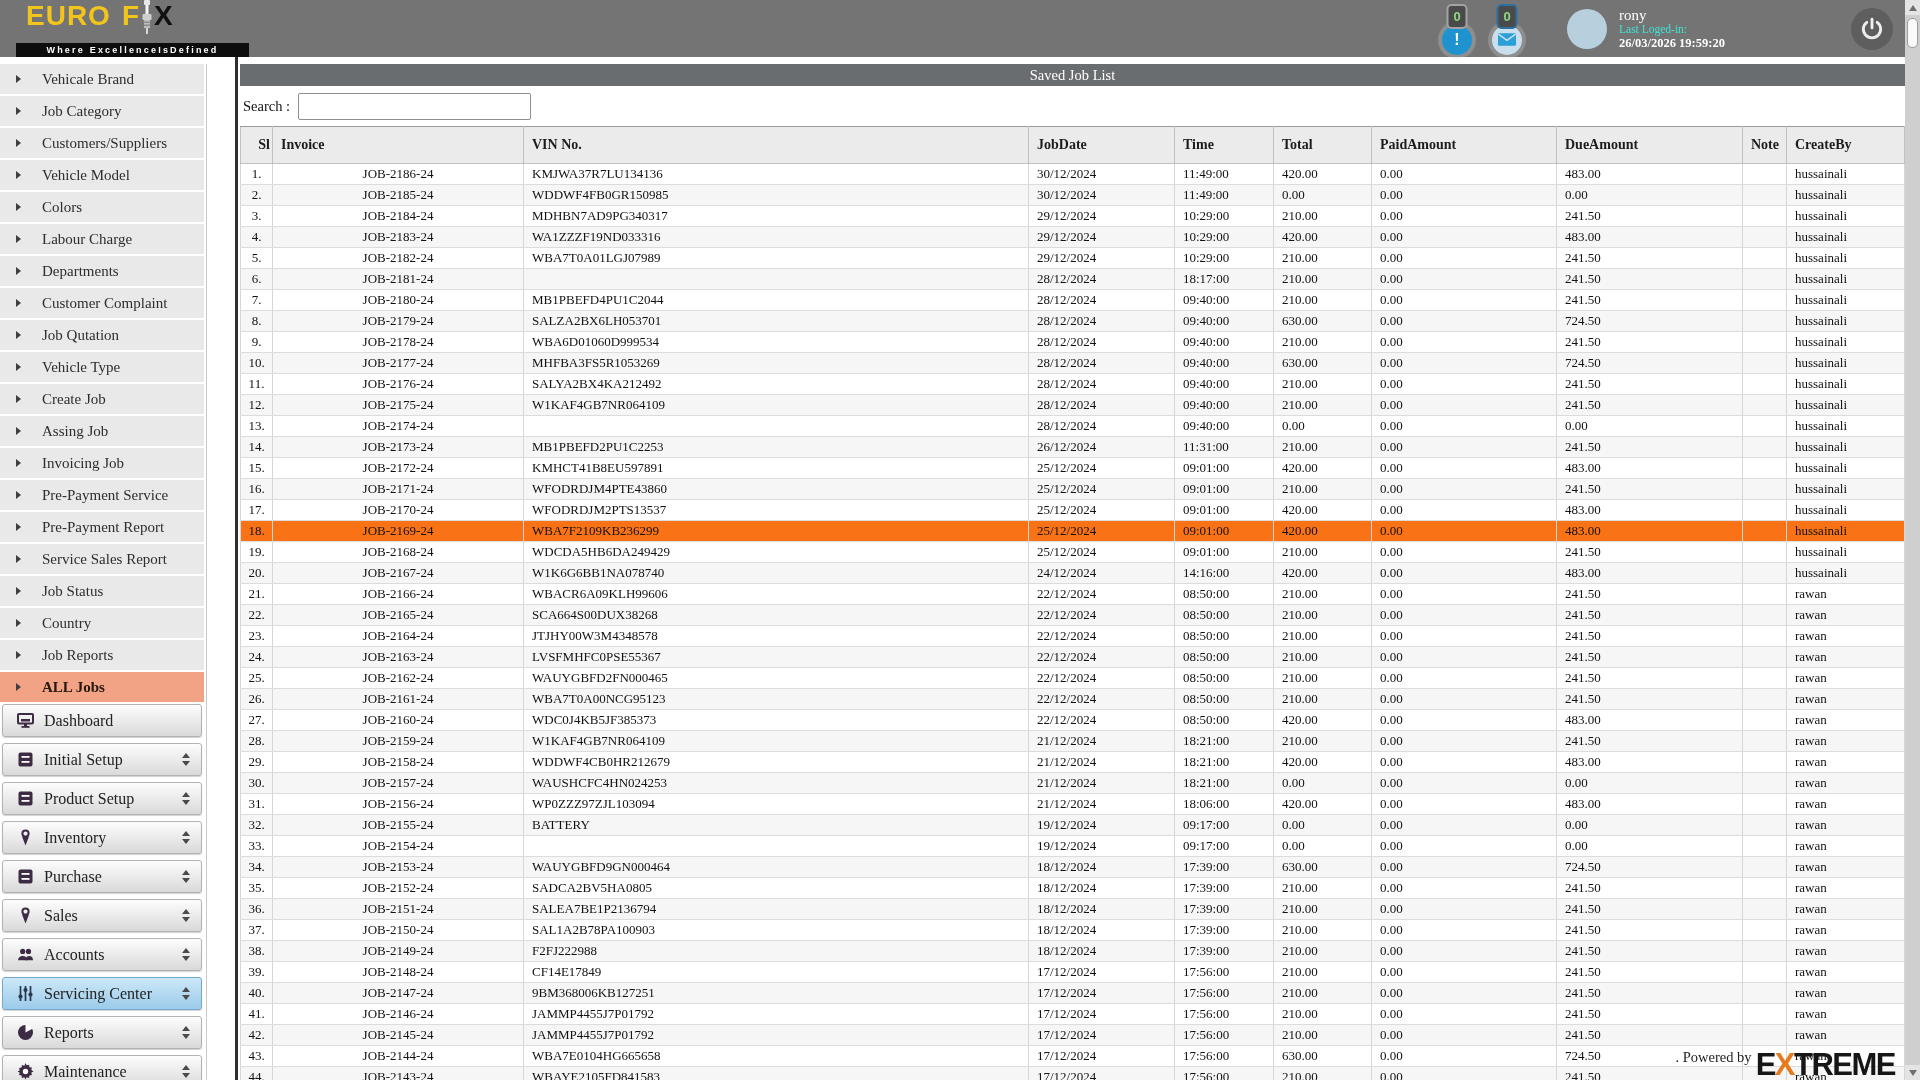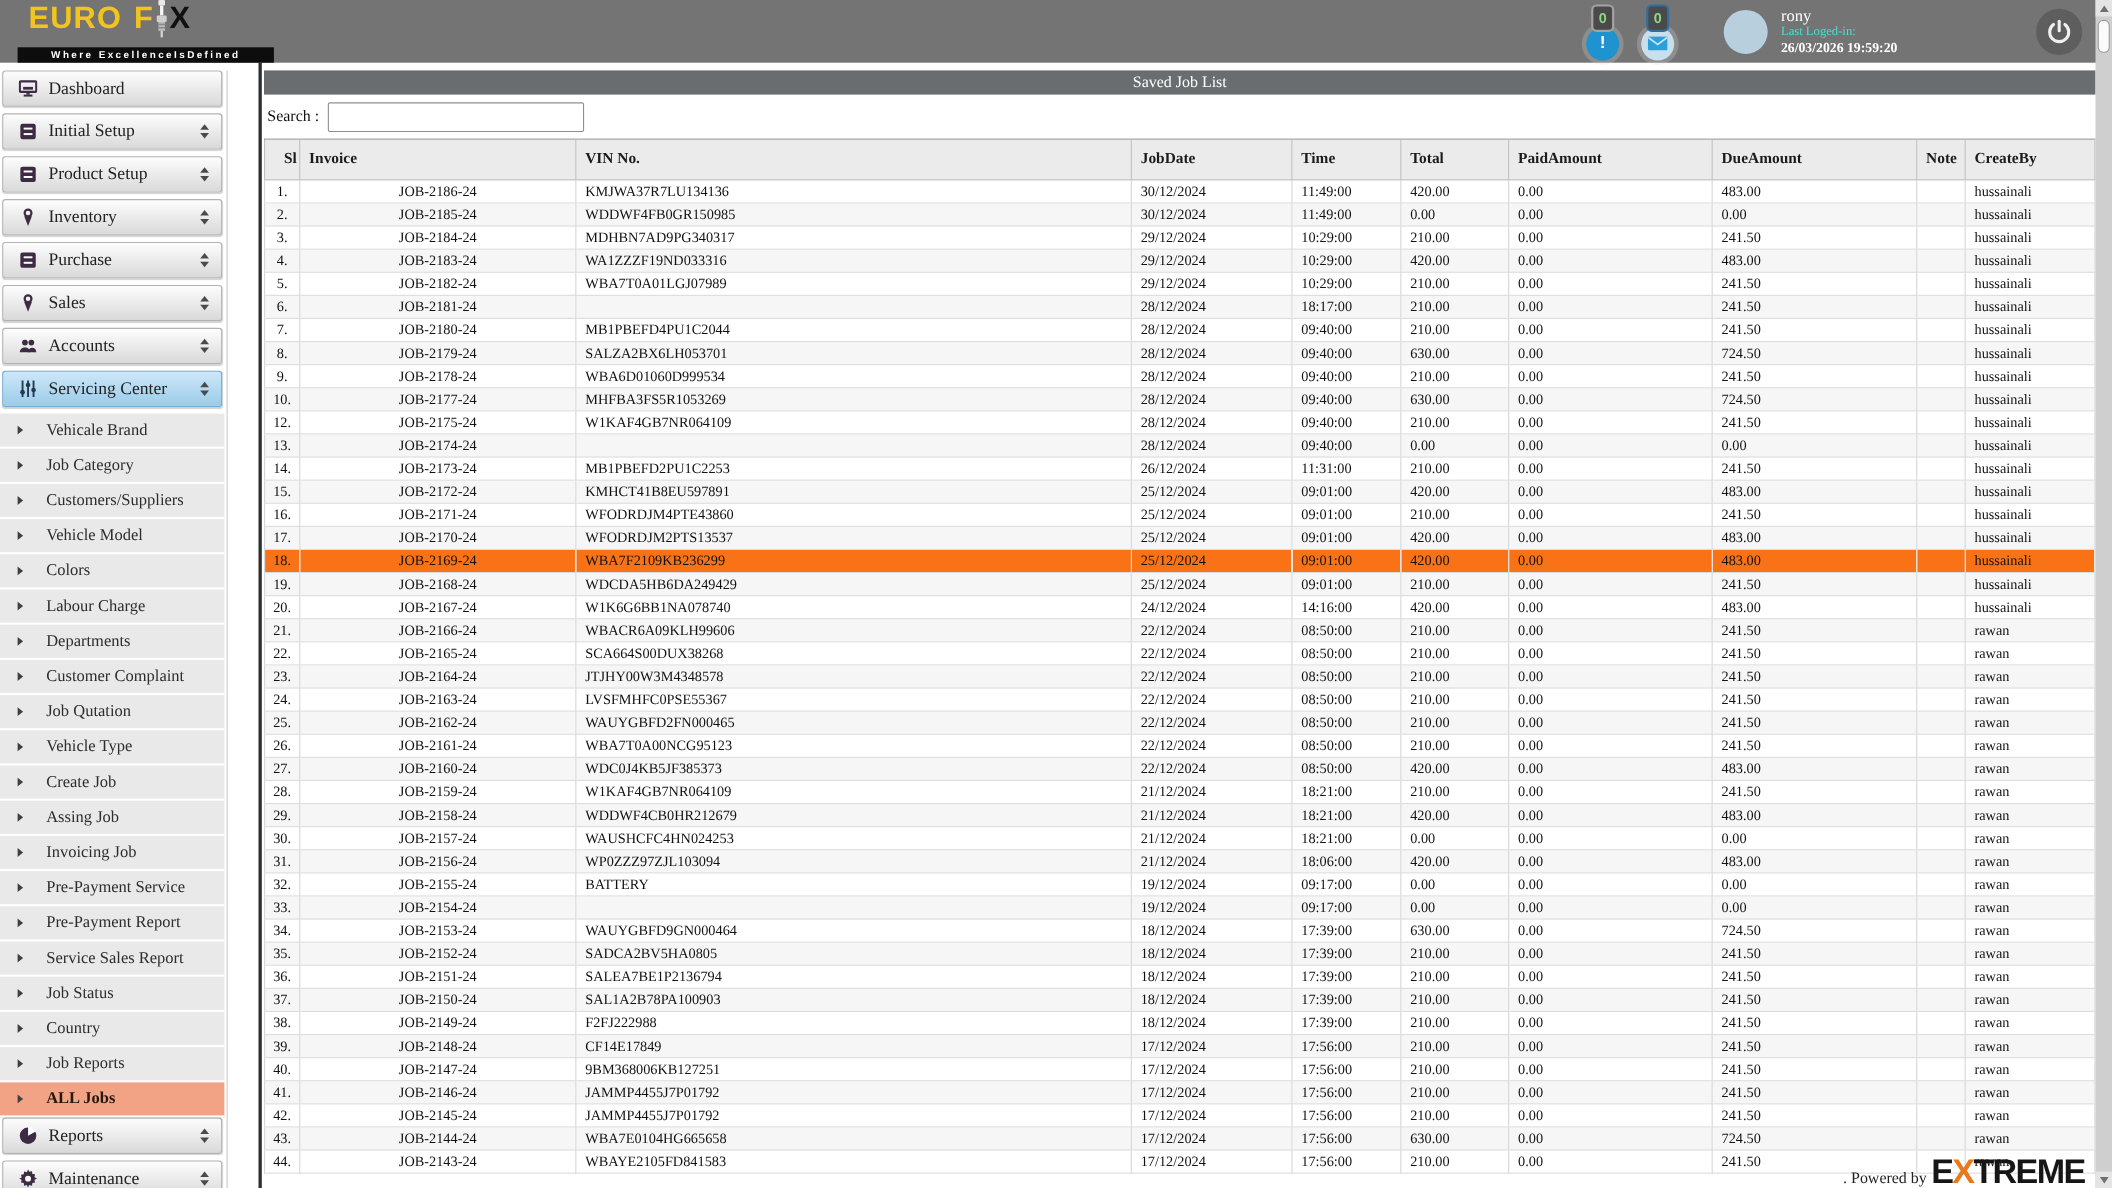--- a/index.html
+++ b/index.html
@@ -71,21 +71,21 @@
 tbody tr{background:#fff;cursor:pointer}
 tbody tr:nth-child(even){background:#f6f6f6}
 tbody tr.hl{background:#f97316}
 th.c0{width:32px;text-align:center;padding-left:15px}
 th.c1{width:251px} th.c2{width:505px} th.c3{width:146px} th.c4{width:99px}
 th.c5{width:98px} th.c6{width:185px} th.c7{width:186px} th.c8{width:44px}
 td.c0{text-align:center;padding:0}
 td.c1{text-align:center;padding:0}
 
 
-.powered{position:absolute;right:10px;bottom:0;display:flex;align-items:flex-end;z-index:4}
+.powered{position:absolute;right:10px;bottom:0;display:flex;align-items:flex-start;z-index:4}
 .powered-label{font-size:14.5px;color:#222;margin-right:4px;white-space:pre}
 .extreme{font-family:"Liberation Sans",sans-serif;font-weight:900;font-size:31px;letter-spacing:-1.5px;color:#161616;line-height:1;cursor:pointer}
 .extreme .ex-x{color:#e87a1e}
 
 
 .scrollbar{position:absolute;right:0;top:0;width:15px;height:1080px;background:#cfcfcf;z-index:10;display:flex;flex-direction:column}
 .sb-btn{height:15px;background:#e4e4e4;display:flex;align-items:center;justify-content:center;cursor:pointer;flex:none}
 .sb-up{width:0;height:0;border-left:4px solid transparent;border-right:4px solid transparent;border-bottom:6px solid #6f6f6f}
 .sb-dn{width:0;height:0;border-left:4px solid transparent;border-right:4px solid transparent;border-top:6px solid #6f6f6f}
 .sb-track{flex:1;position:relative}
@@ -137,20 +137,102 @@
         <path d="M12 3v8" stroke="#efefef" stroke-width="2.6" stroke-linecap="round" fill="none"></path>
         <path d="M7.2 5.8a8 8 0 1 0 9.6 0" fill="none" stroke="#efefef" stroke-width="2.6" stroke-linecap="round"></path>
       </svg>
     </div>
   </div>
 </header>
 
 <div class="body-row">
   <aside class="sidebar">
     <div class="side-inner">
+      <nav id="sidebar-sub">
+          <div class="side-sub">
+            <span class="caret"></span>
+            <span class="sublabel">Vehicale Brand</span>
+          </div>
+          <div class="side-sub">
+            <span class="caret"></span>
+            <span class="sublabel">Job Category</span>
+          </div>
+          <div class="side-sub">
+            <span class="caret"></span>
+            <span class="sublabel">Customers/Suppliers</span>
+          </div>
+          <div class="side-sub">
+            <span class="caret"></span>
+            <span class="sublabel">Vehicle Model</span>
+          </div>
+          <div class="side-sub">
+            <span class="caret"></span>
+            <span class="sublabel">Colors</span>
+          </div>
+          <div class="side-sub">
+            <span class="caret"></span>
+            <span class="sublabel">Labour Charge</span>
+          </div>
+          <div class="side-sub">
+            <span class="caret"></span>
+            <span class="sublabel">Departments</span>
+          </div>
+          <div class="side-sub">
+            <span class="caret"></span>
+            <span class="sublabel">Customer Complaint</span>
+          </div>
+          <div class="side-sub">
+            <span class="caret"></span>
+            <span class="sublabel">Job Qutation</span>
+          </div>
+          <div class="side-sub">
+            <span class="caret"></span>
+            <span class="sublabel">Vehicle Type</span>
+          </div>
+          <div class="side-sub">
+            <span class="caret"></span>
+            <span class="sublabel">Create Job</span>
+          </div>
+          <div class="side-sub">
+            <span class="caret"></span>
+            <span class="sublabel">Assing Job</span>
+          </div>
+          <div class="side-sub">
+            <span class="caret"></span>
+            <span class="sublabel">Invoicing Job</span>
+          </div>
+          <div class="side-sub">
+            <span class="caret"></span>
+            <span class="sublabel">Pre-Payment Service</span>
+          </div>
+          <div class="side-sub">
+            <span class="caret"></span>
+            <span class="sublabel">Pre-Payment Report</span>
+          </div>
+          <div class="side-sub">
+            <span class="caret"></span>
+            <span class="sublabel">Service Sales Report</span>
+          </div>
+          <div class="side-sub">
+            <span class="caret"></span>
+            <span class="sublabel">Job Status</span>
+          </div>
+          <div class="side-sub">
+            <span class="caret"></span>
+            <span class="sublabel">Country</span>
+          </div>
+          <div class="side-sub">
+            <span class="caret"></span>
+            <span class="sublabel">Job Reports</span>
+          </div>
+          <div class="side-sub active">
+            <span class="caret"></span>
+            <span class="sublabel">ALL Jobs</span>
+          </div>
+        </nav>
       <nav id="sidebar-top">
           <div class="side-main">
             <span class="sicon">
               <svg viewBox="0 0 17 17" width="17" height="17">
                 <rect x="1" y="2" width="15" height="9.5" rx="1" fill="none" stroke="#3d2a43" stroke-width="2"></rect>
                 <rect x="4" y="7" width="9" height="2.5" fill="#3d2a43"></rect>
                 <rect x="7" y="11.5" width="3" height="2.5" fill="#3d2a43"></rect>
                 <rect x="4.5" y="14" width="8" height="1.8" fill="#3d2a43"></rect>
               </svg>
             </span>
@@ -250,102 +332,20 @@
                 <circle cx="3.5" cy="11.5" r="2.1" fill="#26394f"></circle>
                 <circle cx="8.5" cy="5" r="2.1" fill="#26394f"></circle>
                 <circle cx="13.5" cy="9.5" r="2.1" fill="#26394f"></circle>
               </svg>
             </span>
             <span class="slabel">Servicing Center</span>
             <span class="updown">
               <i class="up"></i>
               <i class="dn"></i>
             </span>
-          </div>
-        </nav>
-      <nav id="sidebar-sub">
-          <div class="side-sub">
-            <span class="caret"></span>
-            <span class="sublabel">Vehicale Brand</span>
-          </div>
-          <div class="side-sub">
-            <span class="caret"></span>
-            <span class="sublabel">Job Category</span>
-          </div>
-          <div class="side-sub">
-            <span class="caret"></span>
-            <span class="sublabel">Customers/Suppliers</span>
-          </div>
-          <div class="side-sub">
-            <span class="caret"></span>
-            <span class="sublabel">Vehicle Model</span>
-          </div>
-          <div class="side-sub">
-            <span class="caret"></span>
-            <span class="sublabel">Colors</span>
-          </div>
-          <div class="side-sub">
-            <span class="caret"></span>
-            <span class="sublabel">Labour Charge</span>
-          </div>
-          <div class="side-sub">
-            <span class="caret"></span>
-            <span class="sublabel">Departments</span>
-          </div>
-          <div class="side-sub">
-            <span class="caret"></span>
-            <span class="sublabel">Customer Complaint</span>
-          </div>
-          <div class="side-sub">
-            <span class="caret"></span>
-            <span class="sublabel">Job Qutation</span>
-          </div>
-          <div class="side-sub">
-            <span class="caret"></span>
-            <span class="sublabel">Vehicle Type</span>
-          </div>
-          <div class="side-sub">
-            <span class="caret"></span>
-            <span class="sublabel">Create Job</span>
-          </div>
-          <div class="side-sub">
-            <span class="caret"></span>
-            <span class="sublabel">Assing Job</span>
-          </div>
-          <div class="side-sub">
-            <span class="caret"></span>
-            <span class="sublabel">Invoicing Job</span>
-          </div>
-          <div class="side-sub">
-            <span class="caret"></span>
-            <span class="sublabel">Pre-Payment Service</span>
-          </div>
-          <div class="side-sub">
-            <span class="caret"></span>
-            <span class="sublabel">Pre-Payment Report</span>
-          </div>
-          <div class="side-sub">
-            <span class="caret"></span>
-            <span class="sublabel">Service Sales Report</span>
-          </div>
-          <div class="side-sub">
-            <span class="caret"></span>
-            <span class="sublabel">Job Status</span>
-          </div>
-          <div class="side-sub">
-            <span class="caret"></span>
-            <span class="sublabel">Country</span>
-          </div>
-          <div class="side-sub">
-            <span class="caret"></span>
-            <span class="sublabel">Job Reports</span>
-          </div>
-          <div class="side-sub active">
-            <span class="caret"></span>
-            <span class="sublabel">ALL Jobs</span>
           </div>
         </nav>
       <nav id="sidebar-bottom">
           <div class="side-main">
             <span class="sicon">
               <svg viewBox="0 0 17 17" width="17" height="17">
                 <circle cx="8.5" cy="8.5" r="7.5" fill="#3d2a43"></circle>
                 <path d="M8.5 8.5 L8.5 0.6 A7.9 7.9 0 0 1 15.4 4.7 Z" fill="#fff"></path>
               </svg>
             </span>
@@ -508,20 +508,32 @@
             <td class="c2">MHFBA3FS5R1053269</td>
             <td class="c3">28/12/2024</td>
             <td class="c4">09:40:00</td>
             <td class="c5">630.00</td>
             <td class="c6">0.00</td>
             <td class="c7">724.50</td>
             <td class="c8"></td>
             <td class="c9">hussainali</td>
           </tr>
           <tr>
+            <td class="c0">11.</td>
+            <td class="c1">JOB-2176-24</td>
+            <td class="c2">SALYA2BX4KA212492</td>
+            <td class="c3">28/12/2024</td>
+            <td class="c4">09:40:00</td>
+            <td class="c5">210.00</td>
+            <td class="c6">0.00</td>
+            <td class="c7">241.50</td>
+            <td class="c8"></td>
+            <td class="c9">hussainali</td>
+          </tr>
+          <tr>
             <td class="c0">12.</td>
             <td class="c1">JOB-2175-24</td>
             <td class="c2">W1KAF4GB7NR064109</td>
             <td class="c3">28/12/2024</td>
             <td class="c4">09:40:00</td>
             <td class="c5">210.00</td>
             <td class="c6">0.00</td>
             <td class="c7">241.50</td>
             <td class="c8"></td>
             <td class="c9">hussainali</td>

